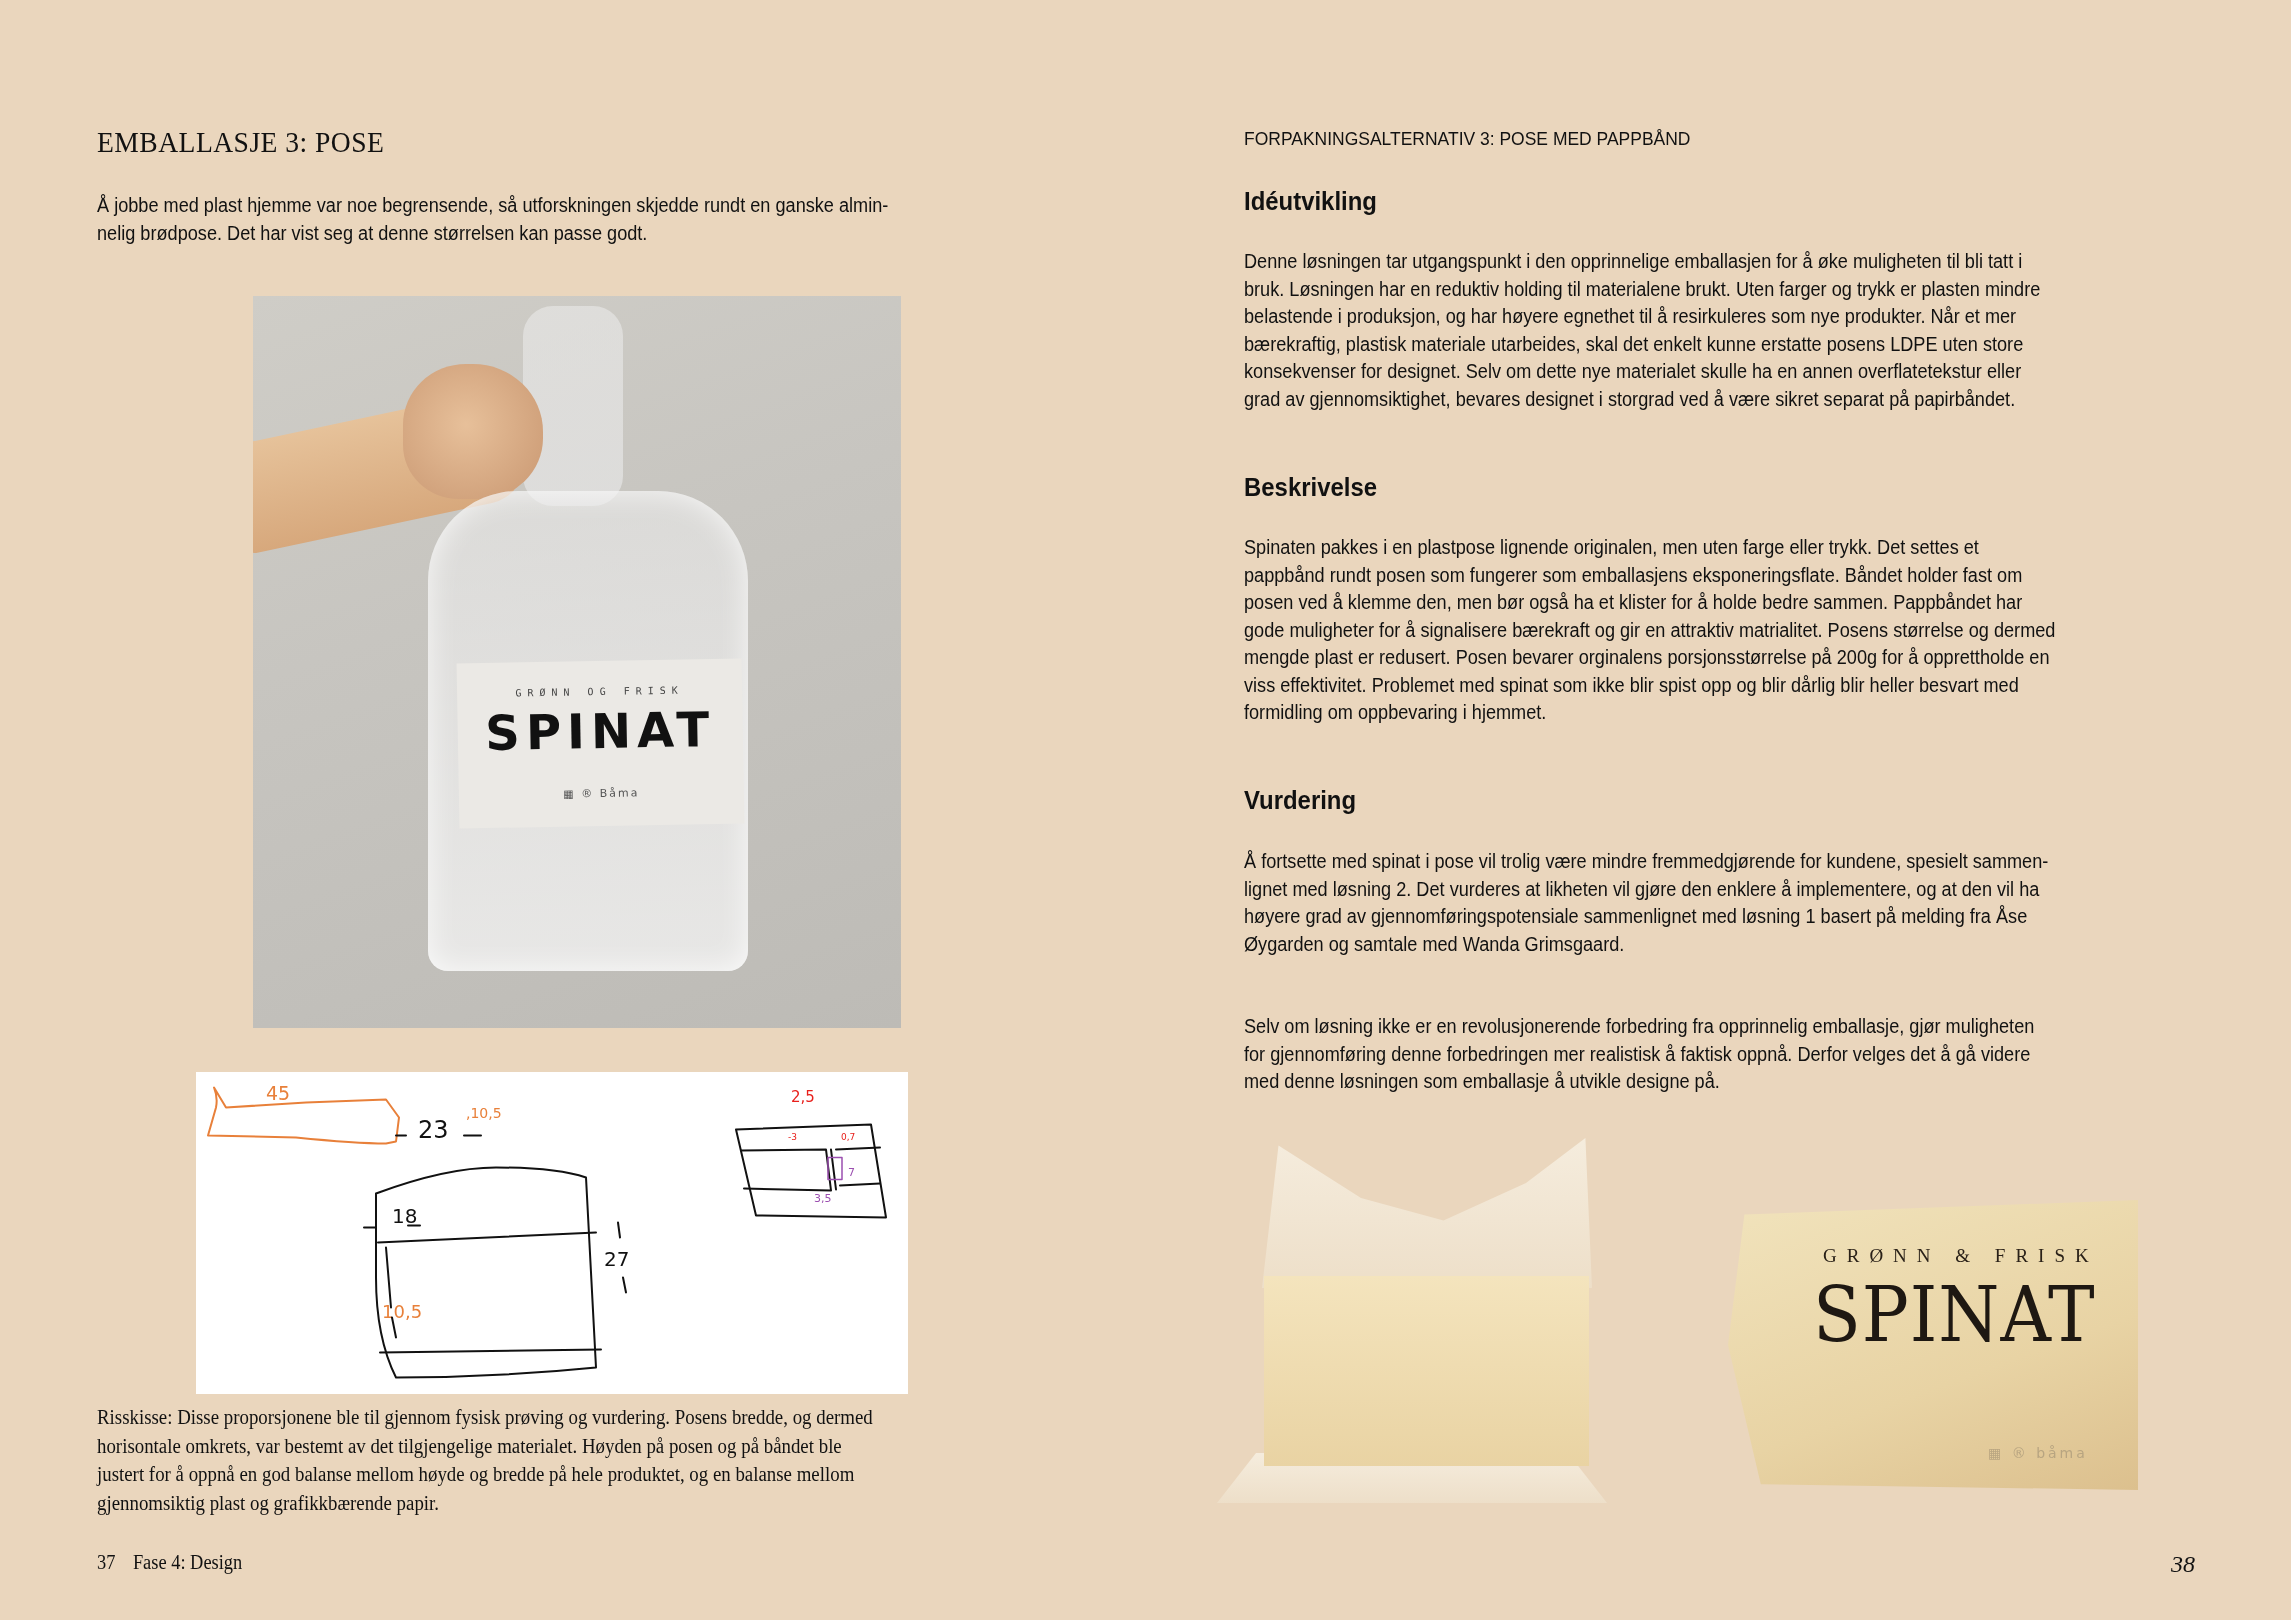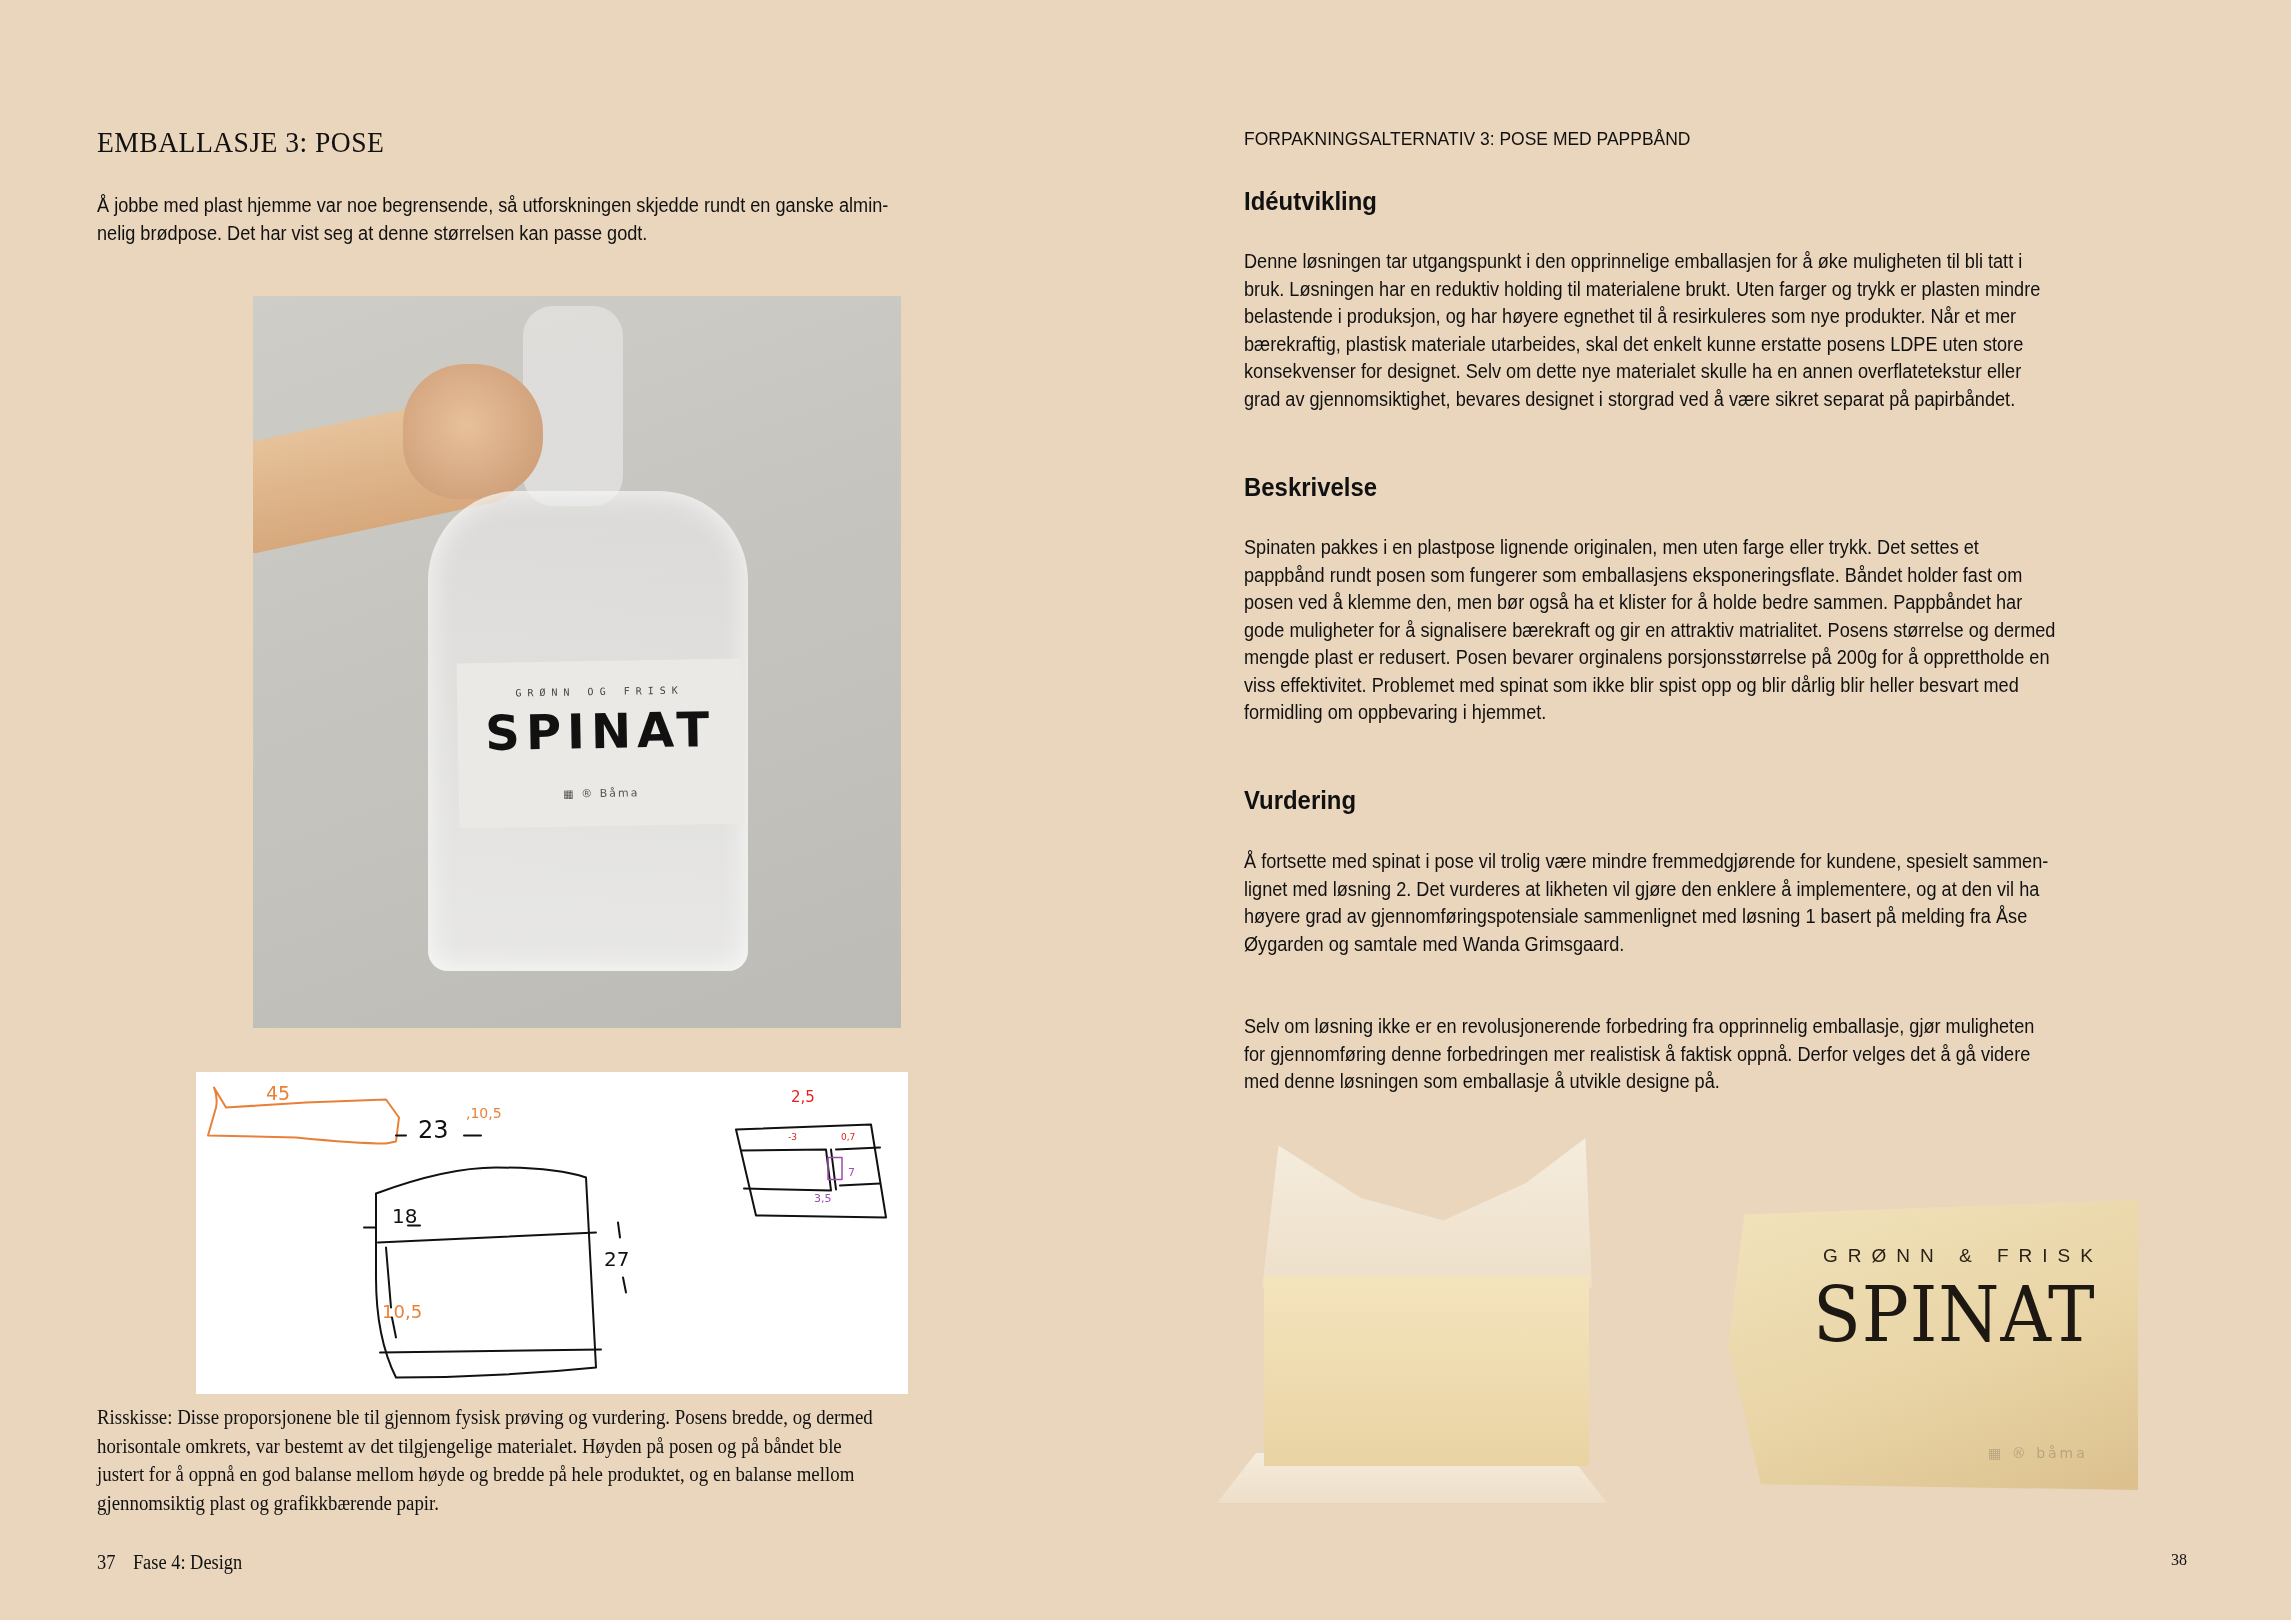--- a/index.html
+++ b/index.html
@@ -84,21 +84,21 @@
       font-size: 20.5px; line-height: 28.5px;
       transform: scaleX(0.92); transform-origin: left top;
       white-space: pre-line;
     }
     .footer-left {
       left: 97px; top: 1551px; font-size: 20px; white-space: nowrap;
       transform: scaleX(0.92); transform-origin: left top;
     }
     .footer-left .num { margin-right: 14px; }
     .footer-right {
-      left: 2171px; top: 1551px; font-size: 16px;
+      left: 2171px; top: 1551px; font-size: 24px; font-style: italic;
     }
 
     
     .kicker {
       left: 1244px; top: 128px; font-size: 19px;
       transform: scaleX(0.92); transform-origin: left top; white-space: nowrap;
     }
     .h2 {
       font-size: 26px; font-weight: bold;
       transform: scaleX(0.92); transform-origin: left top; white-space: nowrap;
@@ -122,21 +122,21 @@
       position: absolute;
       background: linear-gradient(180deg, rgba(250,246,235,0.7), rgba(240,230,210,0.55));
     }
     .box3 {
       position: absolute; left: 40px; top: 0; width: 410px; height: 290px;
       background: linear-gradient(160deg, #f1e3bc 0%, #e8d3a4 60%, #dcc08e 100%);
       clip-path: polygon(4% 5%, 100% 0%, 100% 100%, 8% 98%, 0% 50%);
     }
     .box3 .sub {
       position: absolute; left: 95px; top: 45px;
-      font-family: Liberation Sans, sans-serif; font-size: 19px; letter-spacing: 10px; color: #2a2118;
+      font-family: Liberation Serif, serif; font-size: 19px; letter-spacing: 10px; color: #2a2118;
       white-space: nowrap;
     }
     .box3 .main {
       position: absolute; left: 85px; top: 70px;
       font-family: "DejaVu Serif", serif; font-size: 76px; color: #1e1812; letter-spacing: 1px;
       white-space: nowrap; transform: scaleX(0.92); transform-origin: left top;
     }
     .box3 .logos {
       position: absolute; left: 260px; top: 245px;
       font-family: "DejaVu Sans", sans-serif; font-size: 14px; color: #b8a581; letter-spacing: 3px;

